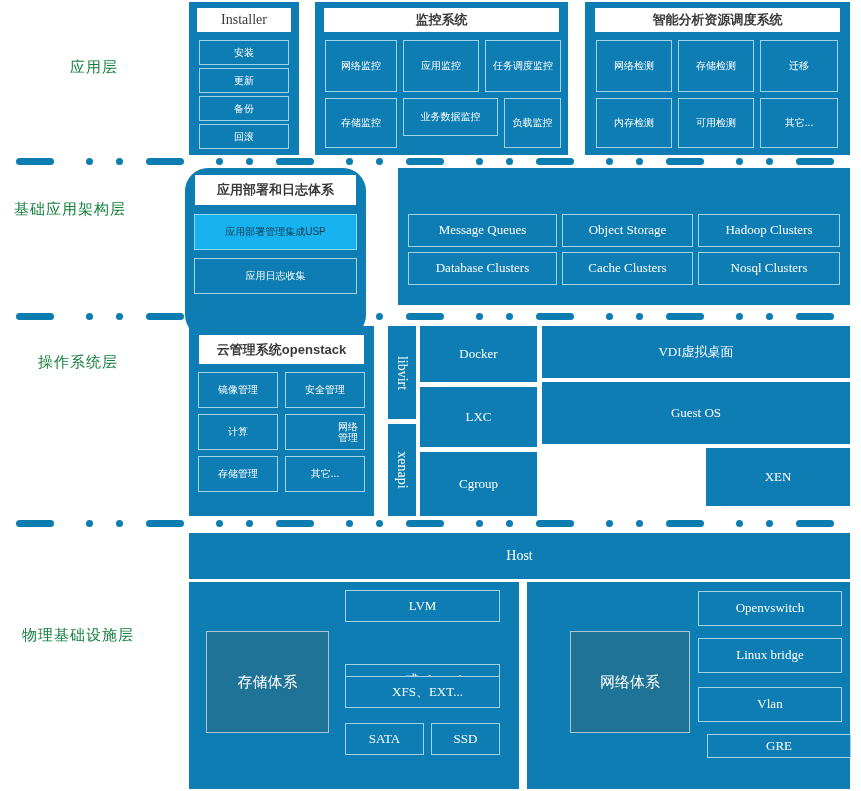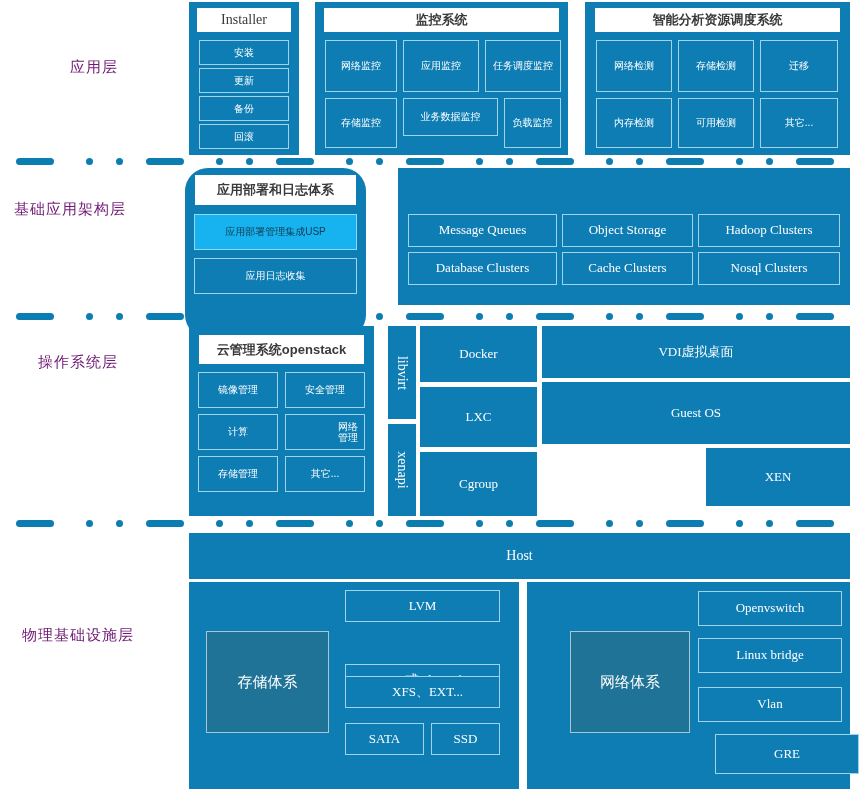--- a/index.html
+++ b/index.html
@@ -8,21 +8,21 @@
     font-family:"Liberation Serif","DejaVu Serif",serif;
     color:#ffffff;
   }
   .canvas{position:absolute;left:0;top:0;width:861px;height:791px;}
 
   
   .layer-label{
     position:absolute;
     font-family:"Liberation Sans","DejaVu Sans",sans-serif;
     font-size:15px;
-    color:#701a75;
+    color:#15803d;
     letter-spacing:1px;
     white-space:nowrap;
   }
 
   
   .sep{position:absolute;left:8px;width:845px;height:7px;}
   .sep i{position:absolute;top:0;height:7px;background:#0C7DB1;border-radius:3.5px;display:block;}
   .sep i.d{width:38px;}
   .sep i.p{width:7px;}
 
@@ -209,16 +209,16 @@
     <div class="cell" style="left:156px;top:94px;width:155px;height:32px;padding-left:12px;">XFS、EXT...</div>
     <div class="cell" style="left:156px;top:141px;width:79px;height:32px;">SATA</div>
     <div class="cell" style="left:242px;top:141px;width:69px;height:32px;">SSD</div>
   </div>
 
   <div class="panel" style="left:527px;top:582px;width:323px;height:207px;">
     <div class="cell grey cn" style="left:43px;top:49px;width:120px;height:102px;">网络体系</div>
     <div class="cell" style="left:171px;top:9px;width:144px;height:35px;">Openvswitch</div>
     <div class="cell" style="left:171px;top:56px;width:144px;height:35px;">Linux bridge</div>
     <div class="cell" style="left:171px;top:105px;width:144px;height:35px;">Vlan</div>
-    <div class="cell" style="left:188px;top:152px;width:144px;height:40px;">GRE</div>
+    <div class="cell" style="left:180px;top:152px;width:144px;height:24px;">GRE</div>
   </div>
 
 </div>
 
 </body></html>

